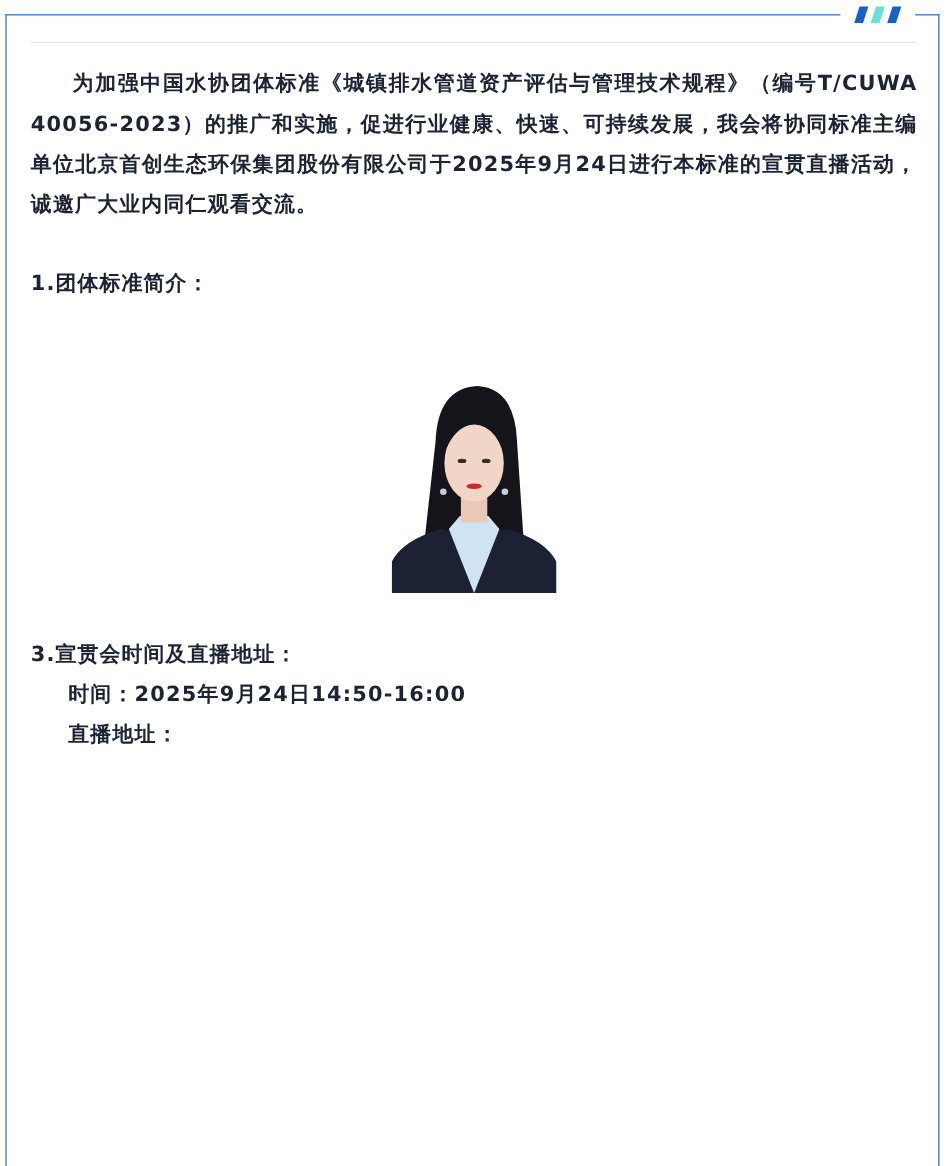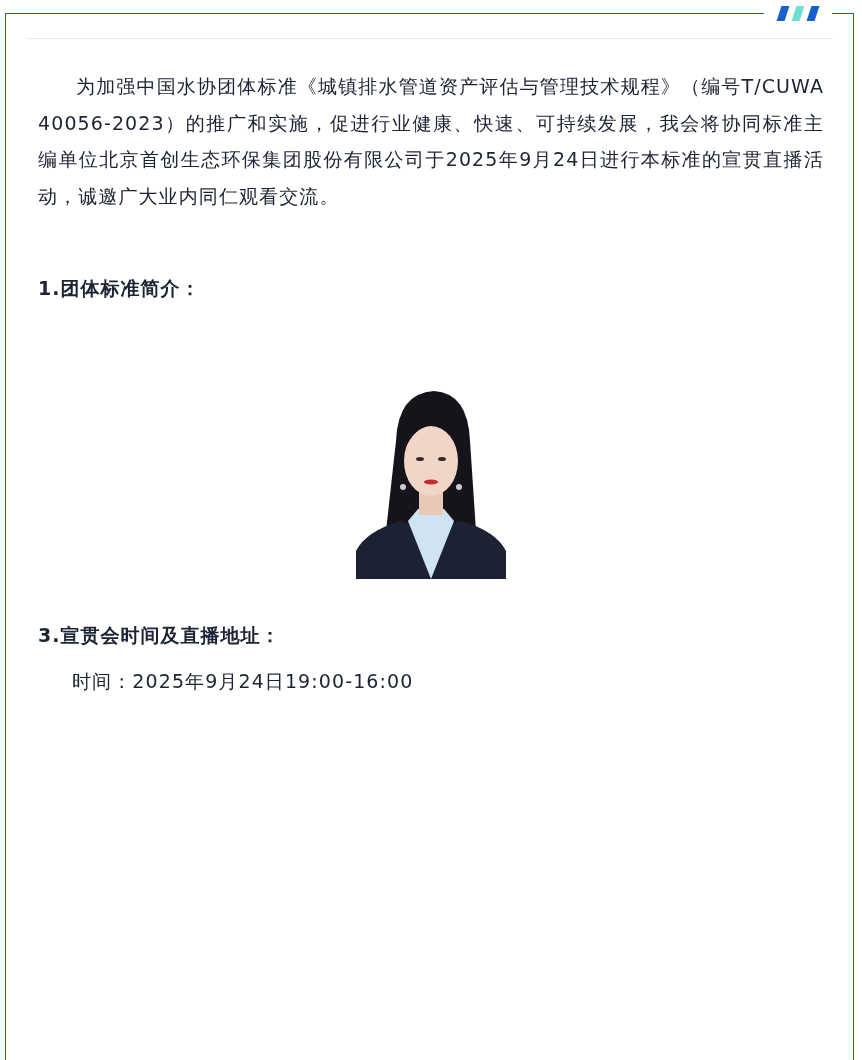--- a/index.html
+++ b/index.html
@@ -57,21 +57,22 @@
       position: absolute;
       left: 28px;
       top: 58px;
       width: 806px;
       font-size: 19px;
       line-height: 36.5px;
       letter-spacing: 1.1px;
       text-align: justify;
     }
     .content p {
-      margin: 10px;
+      margin: 0;
+      font-weight: bold;
     }
     .indent {
       text-indent: 38px;
     }
     .gap {
       height: 36px;
     }
     .heading {
       font-weight: bold;
       letter-spacing: 1px;
@@ -137,15 +138,18 @@
         <ellipse cx="75" cy="101" rx="7" ry="2.5" fill="#c8282e"></ellipse>
 
         <circle cx="47" cy="106" r="3" fill="#c9ccd4"></circle>
         <circle cx="103" cy="106" r="3" fill="#c9ccd4"></circle>
       </svg>
     </div>
   </div>
 
   <p class="heading">3.宣贯会时间及直播地址：</p>
   <p class="sub">
-    <span>时间：</span><span>2025年9月24日19:00-16:00</span>
+    <span>时间：</span><span>2025年9月24日14:50-16:00</span>
+  </p>
+  <p class="sub">
+    <span>直播地址：</span>
   </p>
 </div>
 
 </body></html>

